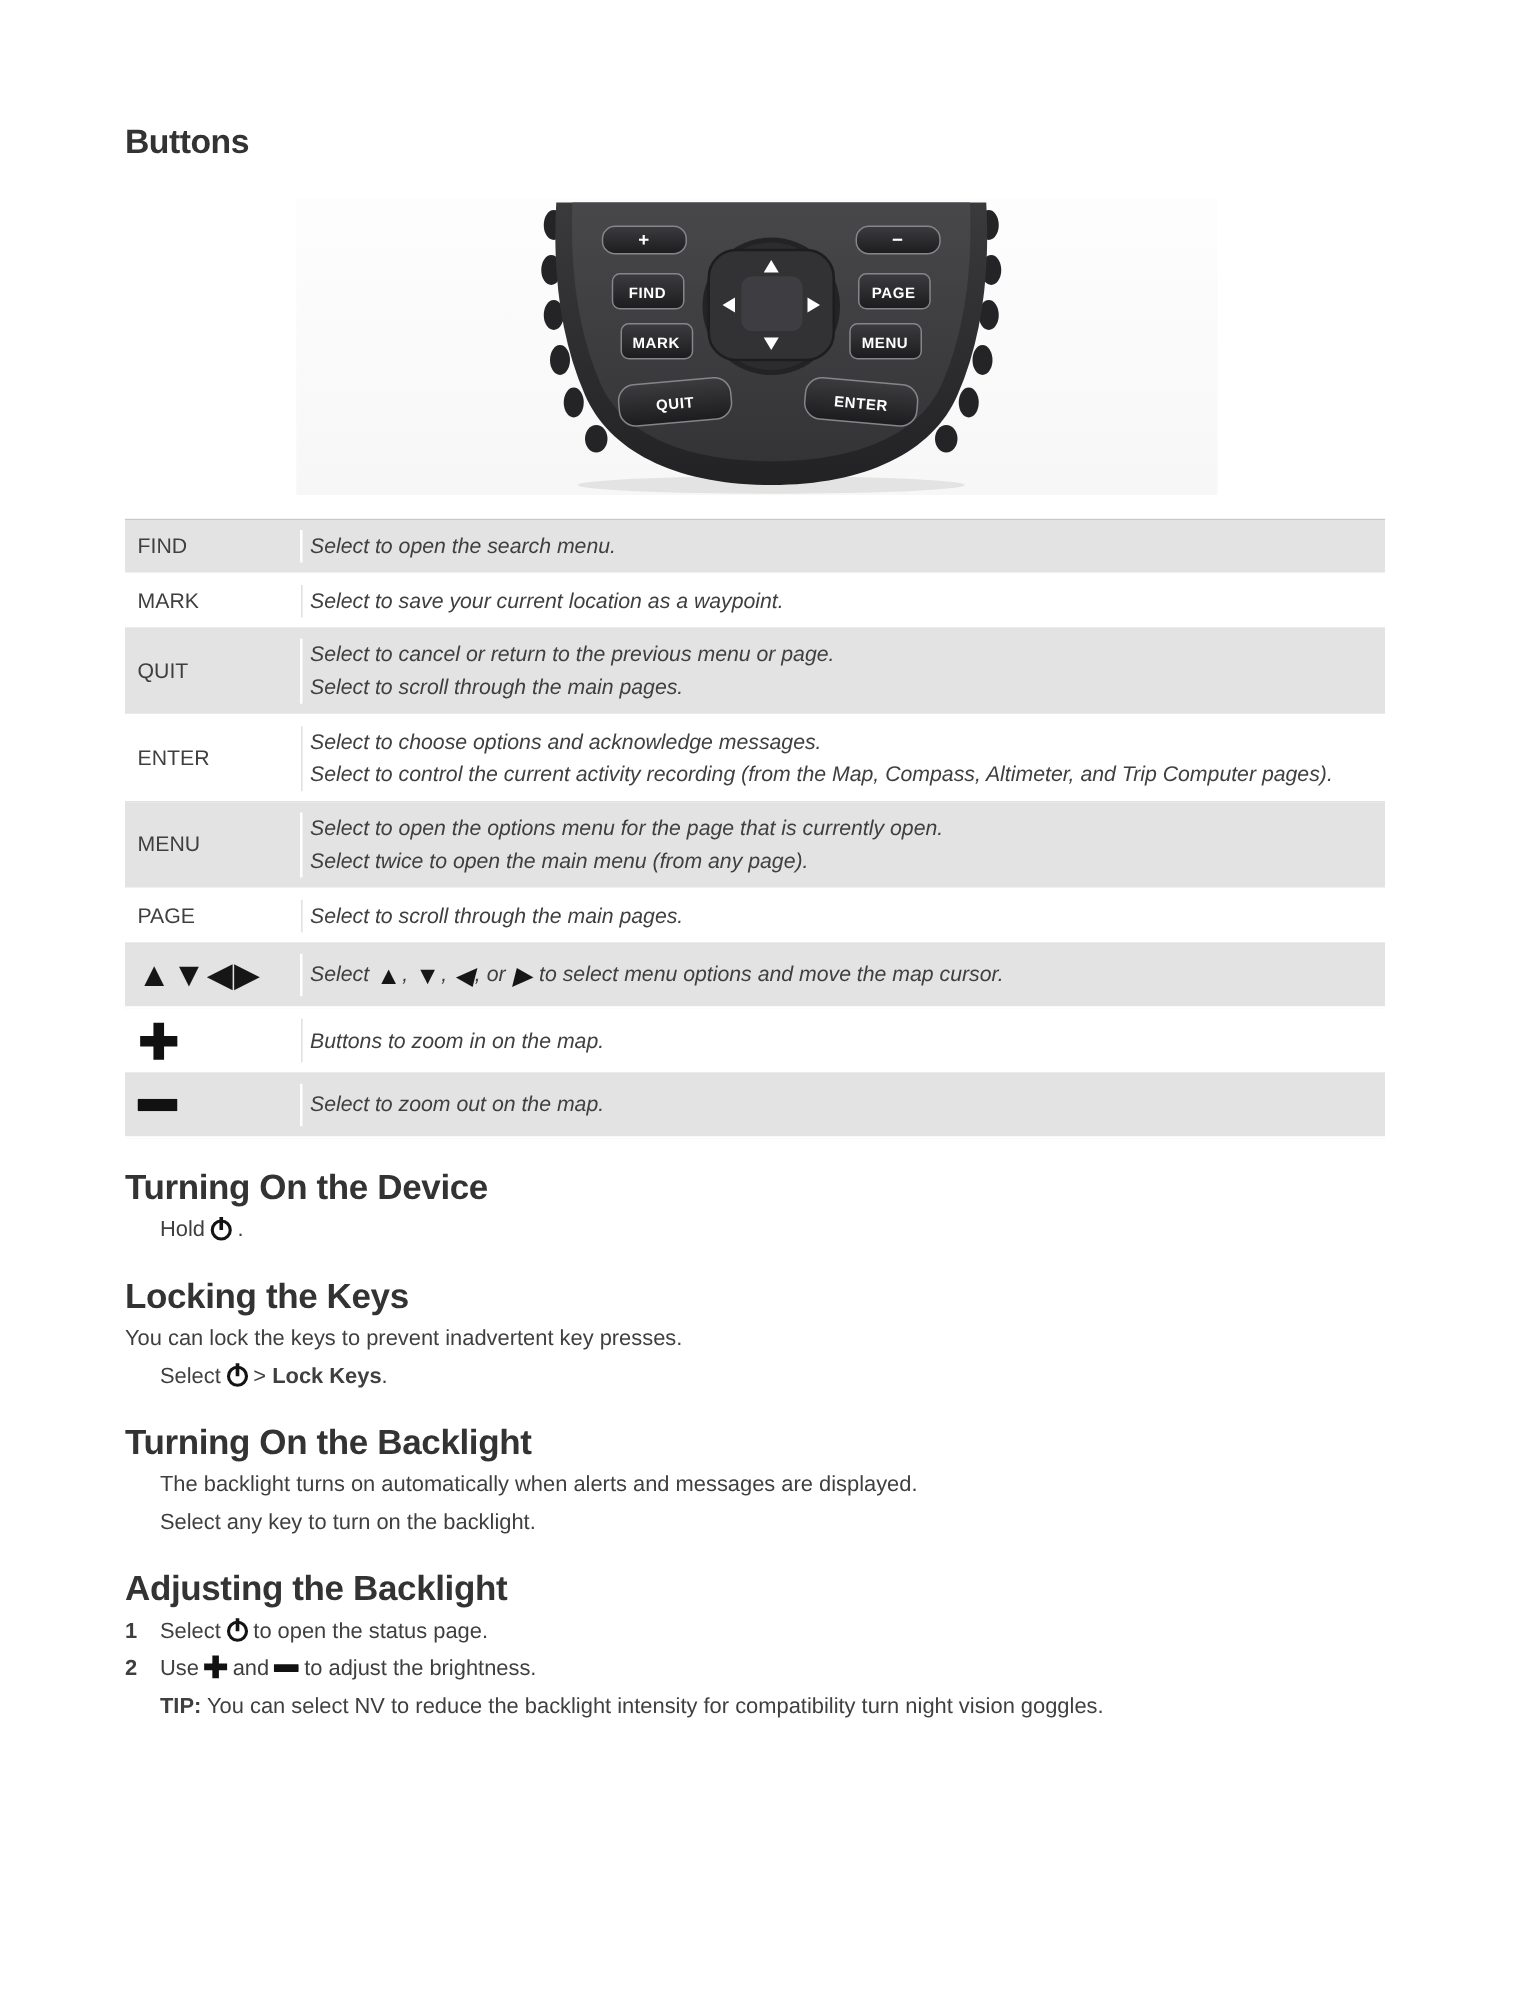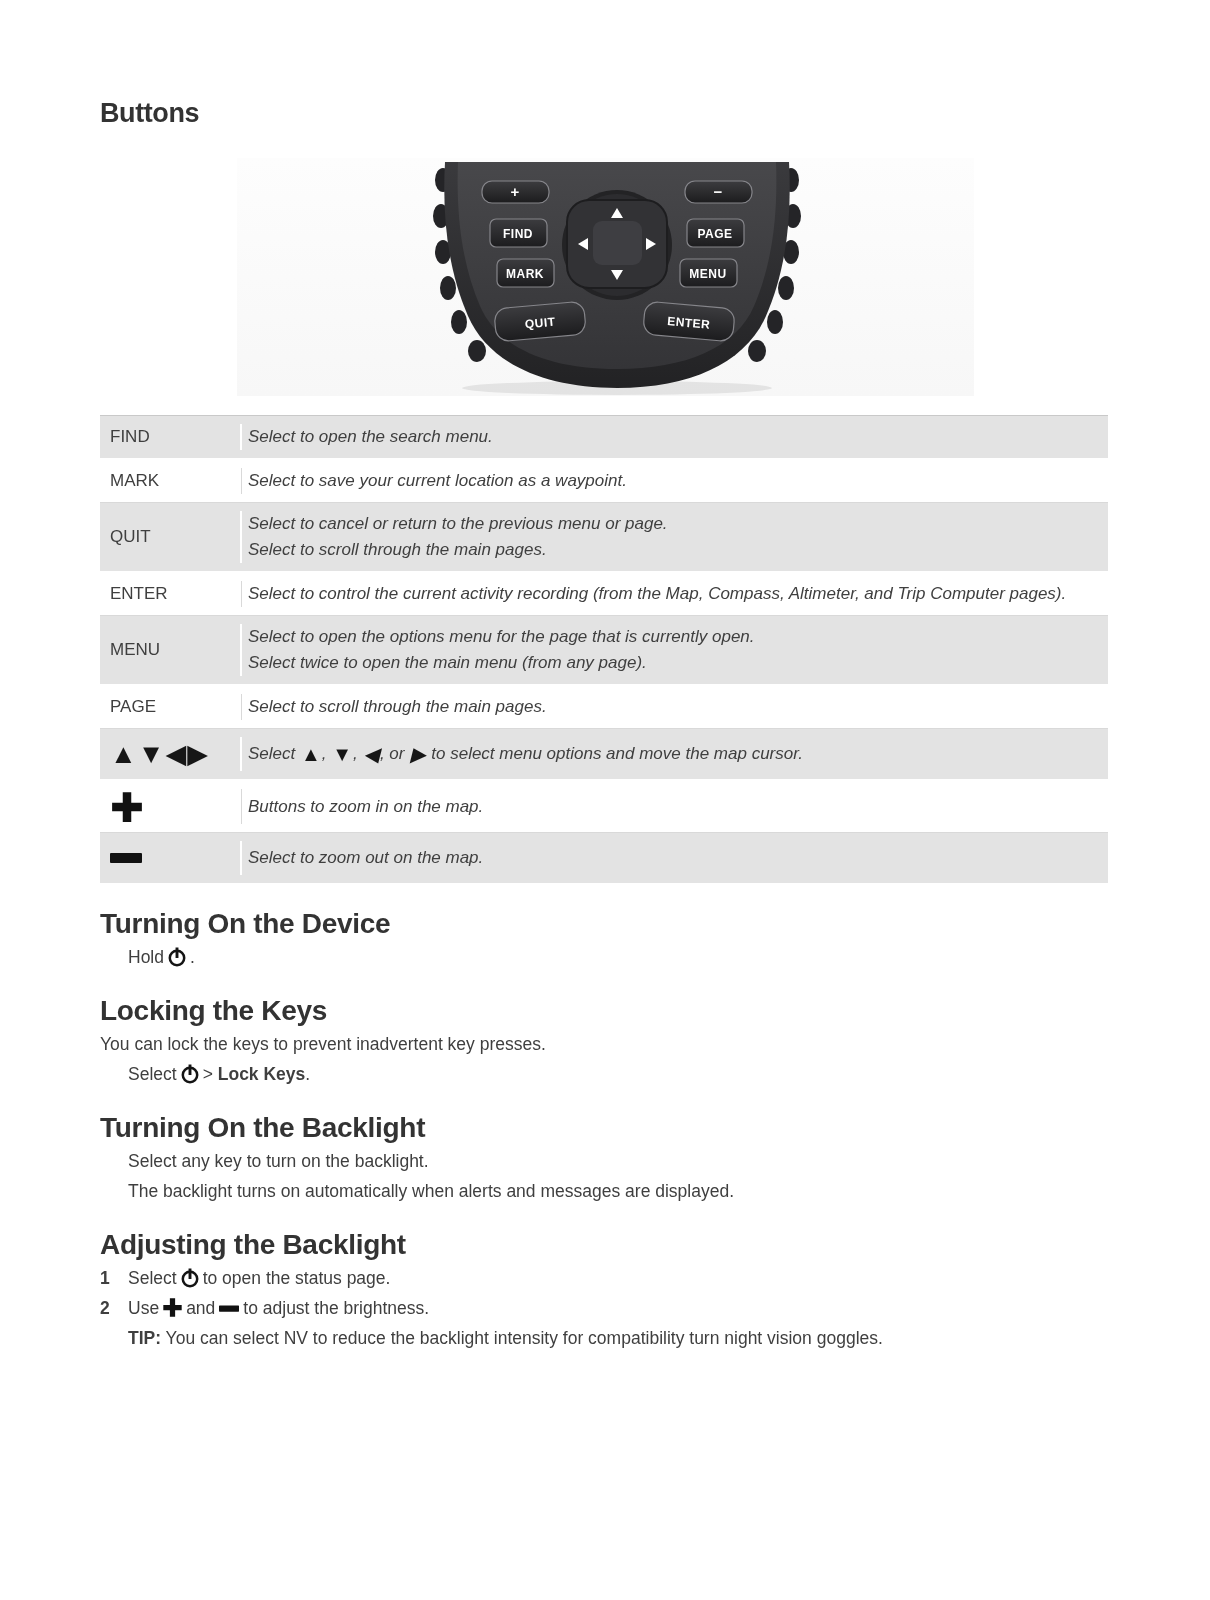--- a/index.html
+++ b/index.html
@@ -187,20 +187,21 @@
         <div class="cell-key">QUIT</div>
         <div class="cell-desc">
           <p>Select to cancel or return to the previous menu or page.</p>
           <p>Select to scroll through the main pages.</p>
         </div>
       </div>
 
       <div class="trow white">
         <div class="cell-key">ENTER</div>
         <div class="cell-desc">
+          <p>Select to choose options and acknowledge messages.</p>
           <p>Select to control the current activity recording (from the Map, Compass, Altimeter, and Trip Computer pages).</p>
         </div>
       </div>
 
       <div class="trow gray">
         <div class="cell-key">MENU</div>
         <div class="cell-desc">
           <p>Select to open the options menu for the page that is currently open.</p>
           <p>Select twice to open the main menu (from any page).</p>
         </div>
@@ -256,22 +257,22 @@
     <h2 class="sec-title">Locking the Keys</h2>
     <p class="bodyline">You can lock the keys to prevent inadvertent key presses.</p>
     <p class="bodyline indent">
       <span>Select</span><svg class="ic pwr" viewBox="0 0 18 21">
           <circle cx="9" cy="12" r="7.2" fill="none" stroke="#141414" stroke-width="2.5"></circle>
           <line x1="9" y1="1.5" x2="9" y2="12" stroke="#141414" stroke-width="2.9"></line>
         </svg><span>&gt;</span> <span class="b">Lock Keys</span><span>.</span>
     </p>
 
     <h2 class="sec-title">Turning On the Backlight</h2>
+    <p class="bodyline indent">The backlight turns on automatically when alerts and messages are displayed.</p>
     <p class="bodyline indent">Select any key to turn on the backlight.</p>
-    <p class="bodyline indent">The backlight turns on automatically when alerts and messages are displayed.</p>
 
     <h2 class="sec-title">Adjusting the Backlight</h2>
     <div class="step">
       <span class="num">1</span>
       <span><span>Select</span><svg class="ic pwr" viewBox="0 0 18 21">
             <circle cx="9" cy="12" r="7.2" fill="none" stroke="#141414" stroke-width="2.5"></circle>
             <line x1="9" y1="1.5" x2="9" y2="12" stroke="#141414" stroke-width="2.9"></line>
           </svg><span>to open the status page.</span></span>
     </div>
     <div class="step">

